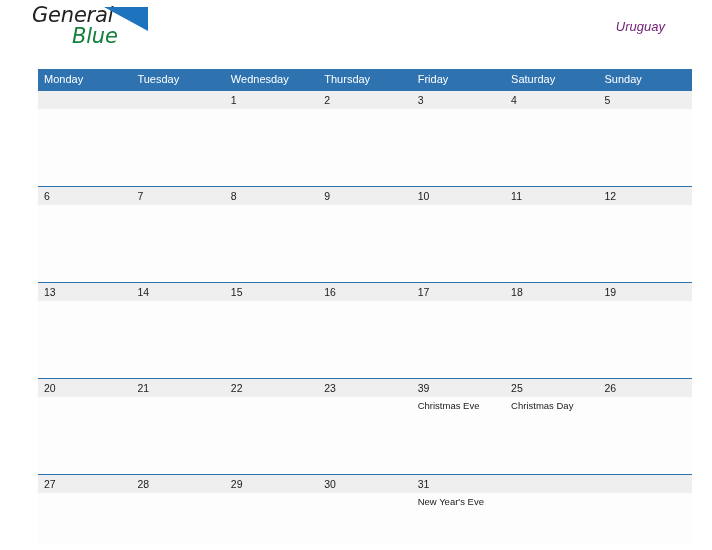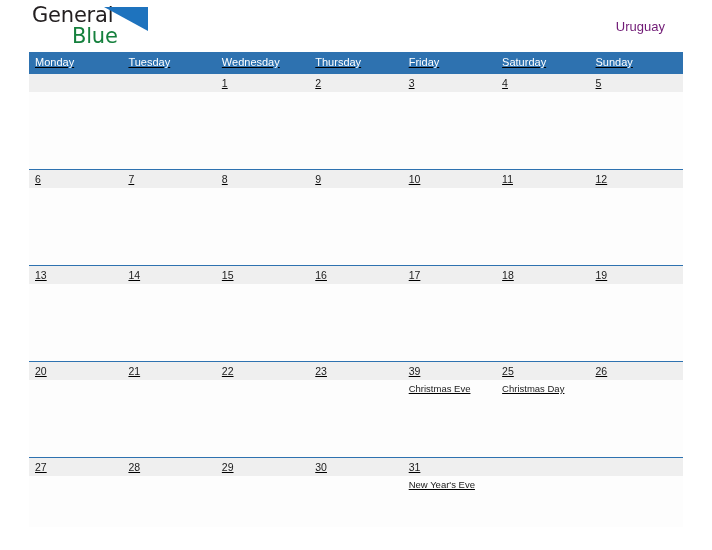--- a/index.html
+++ b/index.html
@@ -11,22 +11,23 @@
     height: 550px;
     background: #ffffff;
     font-family: "Liberation Sans", sans-serif;
     overflow: hidden;
     position: relative;
   }
 
   
   .page-header {
     position: relative;
-    height: 52px;
+    height: 69px;
     margin: 0 29px 0 29px;
+    font-style: italic;
   }
   .logo {
     position: absolute;
     left: 3px;
     top: 5px;
     width: 180px;
     height: 48px;
     line-height: 1;
     user-select: none;
   }
@@ -68,25 +69,24 @@
   .region-label {
     position: absolute;
     right: 18px;
     top: 19px;
     font-size: 13px;
     color: #701a75;
   }
 
   
   .calendar {
-    margin: 0 29px;
+    margin: 0 38px;
     width: 654px;
     border-collapse: collapse;
     table-layout: fixed;
-    text-decoration: underline;
   }
   .calendar col { width: 14.2857%; }
 
   .dow-row th {
     background: #2e72b0;
     color: #ffffff;
     font-size: 11px;
     font-weight: normal;
     text-align: left;
     padding: 4px 0 5px 6px;

